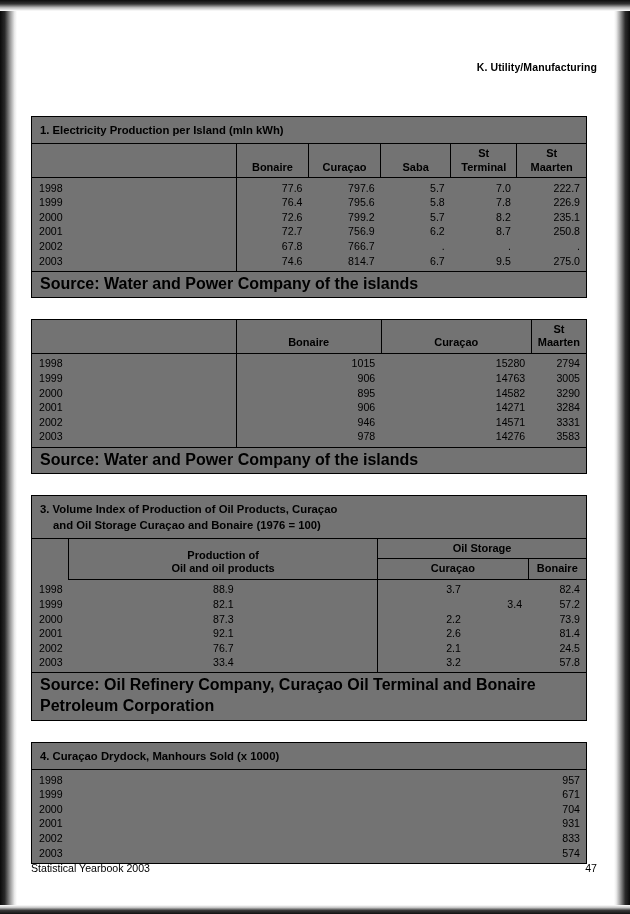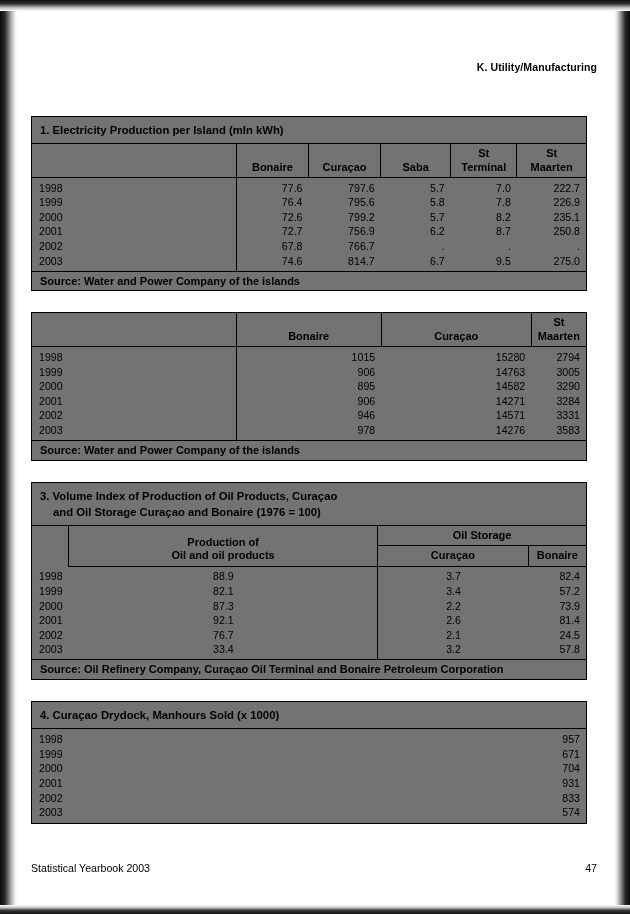--- a/index.html
+++ b/index.html
@@ -112,21 +112,21 @@
   table.grid thead th.vline { border-left: 1.2px solid #000; }
   table.grid thead th.vline-r { border-right: 1.2px solid #000; }
   table.grid tbody td { padding: 0 6px 0 7px; height: 14.6px; line-height: 14.6px; }
   table.grid tbody td.yr { text-align: left; }
   table.grid tbody td.num { text-align: right; }
   table.grid tbody td.vline { border-left: 1.2px solid #000; }
   table.grid tbody tr:first-child td { padding-top: 2.5px; }
   table.grid tbody tr:last-child td { padding-bottom: 2.5px; }
 
   .tbl-source {
-    font-size: 11px;
+    font-size: 16px;
     font-weight: bold;
     padding: 2px 7px 2.5px 8px;
     border-top: 1.3px solid #000;
     line-height: 1.3;
   }
 
   
   table.plain {
     width: 100%;
     border-collapse: collapse;
@@ -350,21 +350,21 @@
         <tbody>
           <tr>
             <td class="yr">1998</td>
             <td style="text-align:center">88.9</td>
             <td style="text-align:center" class="vline">3.7</td>
             <td class="num">82.4</td>
           </tr>
           <tr>
             <td class="yr">1999</td>
             <td style="text-align:center">82.1</td>
-            <td style="text-align:center" class="vline">3.4</td>
+            <td style="text-align:right" class="vline">3.4</td>
             <td class="num">57.2</td>
           </tr>
           <tr>
             <td class="yr">2000</td>
             <td style="text-align:center">87.3</td>
             <td style="text-align:center" class="vline">2.2</td>
             <td class="num">73.9</td>
           </tr>
           <tr>
             <td class="yr">2001</td>

